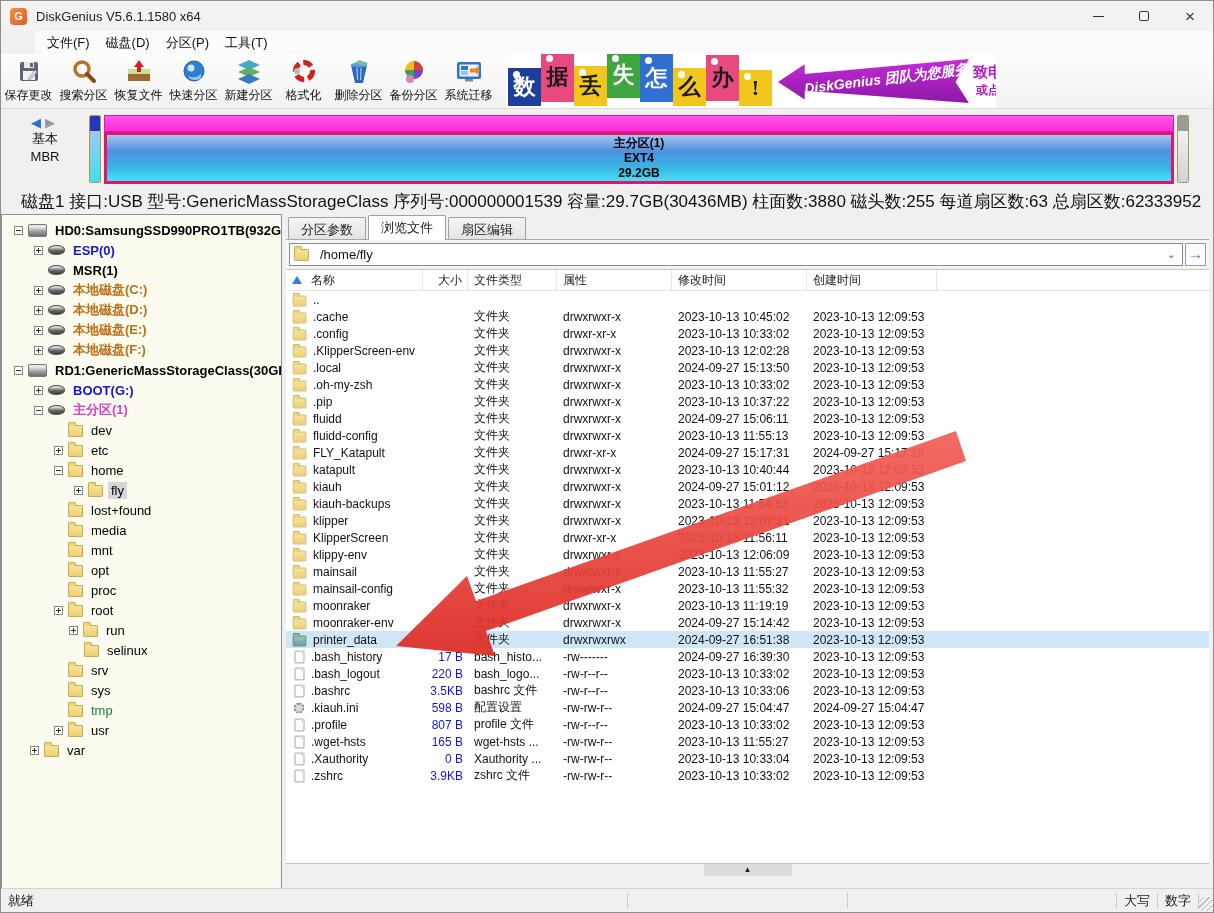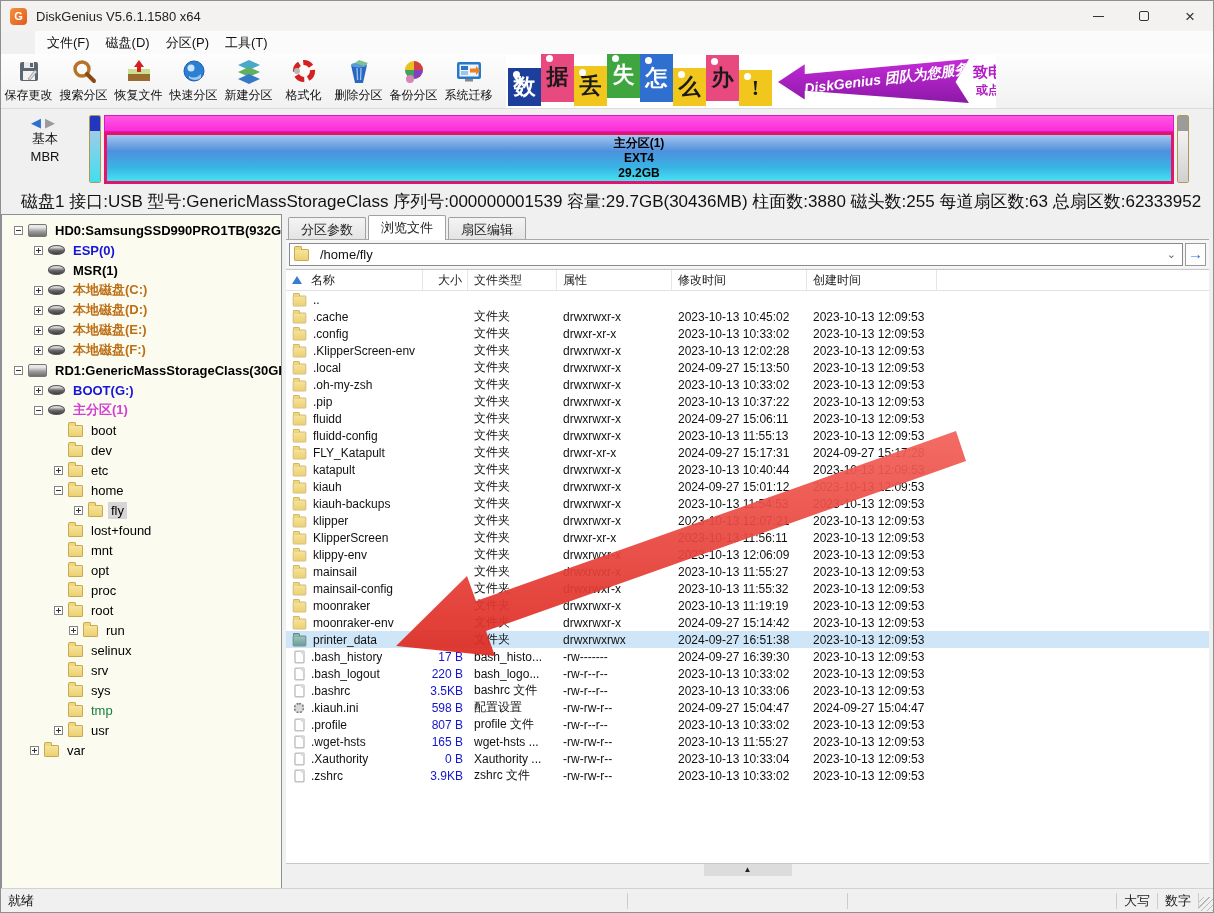--- a/index.html
+++ b/index.html
@@ -340,25 +340,20 @@
           <span class="tree-lb" style="color: rgb(21, 21, 216); font-weight: bold;">BOOT(G:)</span>
         </div>
         <div class="tree-row" style="padding-left: 32px;">
           <span class="exp"></span>
           <span class="ic ic-part"></span>
           <span class="tree-lb" style="color: rgb(210, 63, 210); font-weight: bold;">主分区(1)</span>
         </div>
         <div class="tree-row" style="padding-left: 52px;">
           <span class="exp-blank"></span>
           <span class="ic ic-folder"></span>
-          <span class="tree-lb" style="color: rgb(0, 0, 0);">boot</span>
-        </div>
-        <div class="tree-row" style="padding-left: 52px;">
-          <span class="exp-blank"></span>
-          <span class="ic ic-folder"></span>
           <span class="tree-lb" style="color: rgb(0, 0, 0);">dev</span>
         </div>
         <div class="tree-row" style="padding-left: 52px;">
           <span class="exp plus"></span>
           <span class="ic ic-folder"></span>
           <span class="tree-lb" style="color: rgb(0, 0, 0);">etc</span>
         </div>
         <div class="tree-row" style="padding-left: 52px;">
           <span class="exp"></span>
           <span class="ic ic-folder"></span>
@@ -370,20 +365,25 @@
           <span class="tree-lb sel" style="color: rgb(0, 0, 0);">fly</span>
         </div>
         <div class="tree-row" style="padding-left: 52px;">
           <span class="exp-blank"></span>
           <span class="ic ic-folder"></span>
           <span class="tree-lb" style="color: rgb(0, 0, 0);">lost+found</span>
         </div>
         <div class="tree-row" style="padding-left: 52px;">
           <span class="exp-blank"></span>
           <span class="ic ic-folder"></span>
+          <span class="tree-lb" style="color: rgb(0, 0, 0);">media</span>
+        </div>
+        <div class="tree-row" style="padding-left: 52px;">
+          <span class="exp-blank"></span>
+          <span class="ic ic-folder"></span>
           <span class="tree-lb" style="color: rgb(0, 0, 0);">mnt</span>
         </div>
         <div class="tree-row" style="padding-left: 52px;">
           <span class="exp-blank"></span>
           <span class="ic ic-folder"></span>
           <span class="tree-lb" style="color: rgb(0, 0, 0);">opt</span>
         </div>
         <div class="tree-row" style="padding-left: 52px;">
           <span class="exp-blank"></span>
           <span class="ic ic-folder"></span>
@@ -392,21 +392,21 @@
         <div class="tree-row" style="padding-left: 52px;">
           <span class="exp plus"></span>
           <span class="ic ic-folder"></span>
           <span class="tree-lb" style="color: rgb(0, 0, 0);">root</span>
         </div>
         <div class="tree-row" style="padding-left: 67px;">
           <span class="exp plus"></span>
           <span class="ic ic-folder"></span>
           <span class="tree-lb" style="color: rgb(0, 0, 0);">run</span>
         </div>
-        <div class="tree-row" style="padding-left: 52px;">
+        <div class="tree-row" style="padding-left: 68px;">
           <span class="exp-blank"></span>
           <span class="ic ic-folder"></span>
           <span class="tree-lb" style="color: rgb(0, 0, 0);">selinux</span>
         </div>
         <div class="tree-row" style="padding-left: 52px;">
           <span class="exp-blank"></span>
           <span class="ic ic-folder"></span>
           <span class="tree-lb" style="color: rgb(0, 0, 0);">srv</span>
         </div>
         <div class="tree-row" style="padding-left: 52px;">

